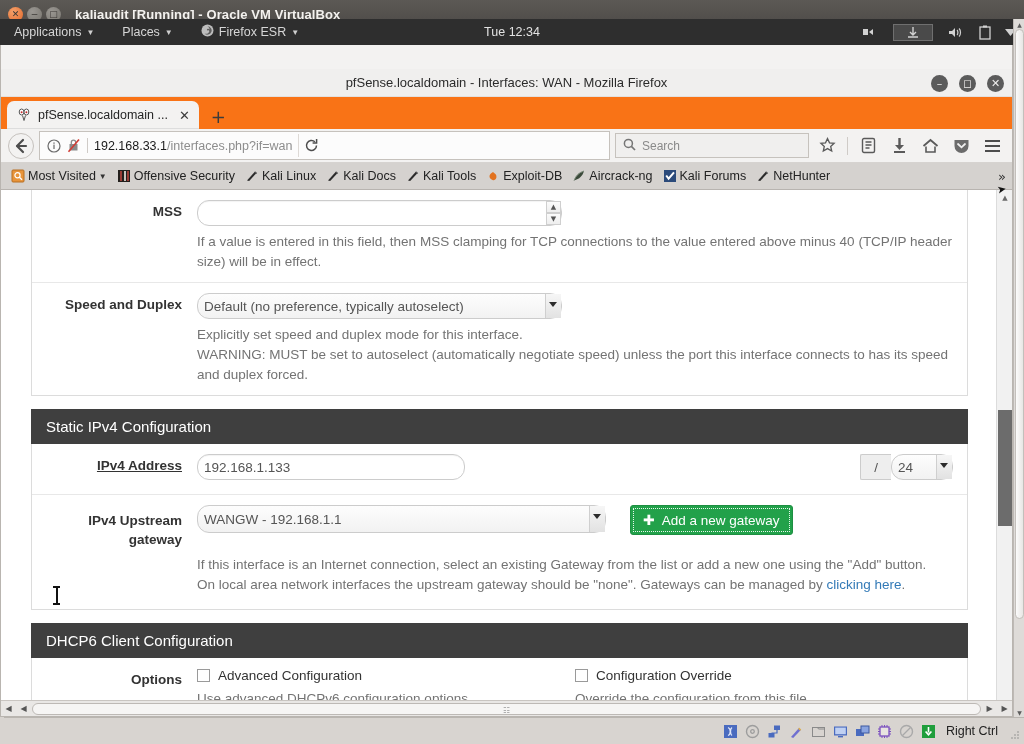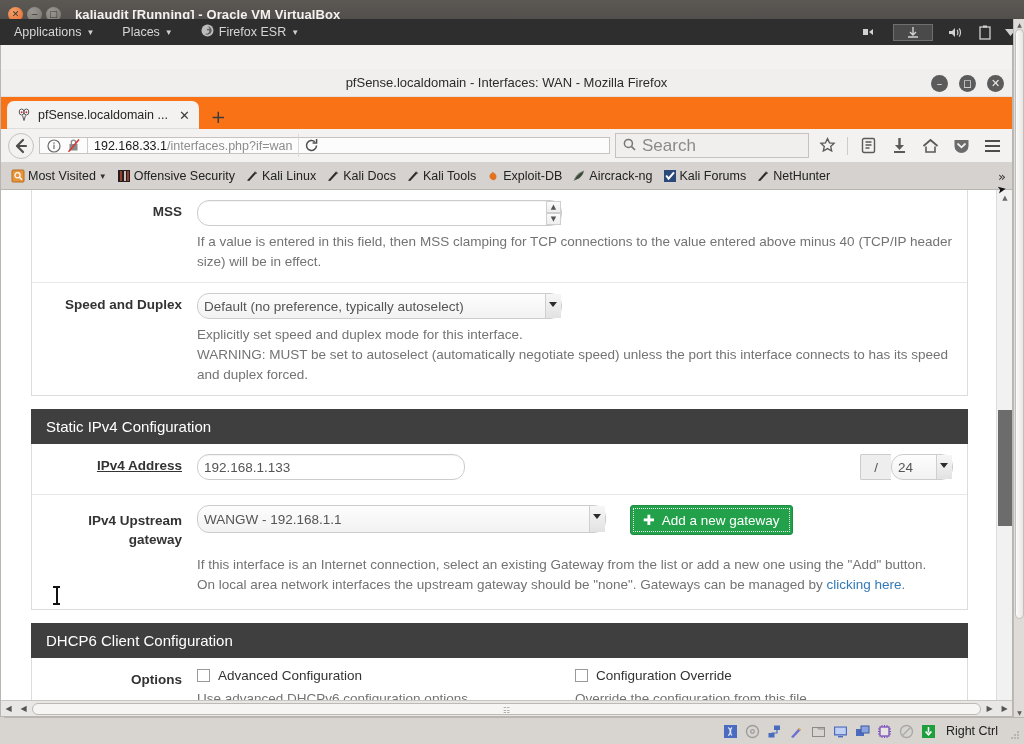--- a/index.html
+++ b/index.html
@@ -71,33 +71,33 @@
   #ff-tab .favicon { width:14px; height:14px; flex:none; }
   #tab-close { font-size:13px; color:#3c3c3c; margin-left:4px; font-family:"DejaVu Sans", sans-serif; }
   #ff-newtab { font-size:18px; color:#3c3c3c; padding:0 10px 3px 12px; line-height:1;
                font-family:"DejaVu Sans", sans-serif; }
 
   #ff-navbar { height:34px; background:#f3f2f1; display:flex; align-items:center; padding:0 7px; gap:5px;
                border-bottom:1px solid #d6d3d0; }
   #nav-back { width:26px; height:26px; border-radius:50%; border:1px solid #c5c1bd;
               display:flex; align-items:center; justify-content:center; color:#4d4d4d; }
   #urlbar {
-    flex:1; height:17px; background:#fcfcfc; border:1px solid #c6c2bd;
+    flex:1; height:29px; background:#fcfcfc; border:1px solid #c6c2bd;
     display:flex; align-items:center; padding:0 2px 0 7px; gap:6px;
   }
   #urlbar .idico { color:#6b6b6b; font-size:12px; display:flex; align-items:center; }
   #urlbar .sep { width:1px; height:15px; background:#cfcbc7; }
   #url-text { font-size:12.5px; color:#8d8d8d; white-space:nowrap; overflow:hidden; }
   #url-text b { color:#1b1b1b; font-weight:normal; }
   #url-reload { width:26px; height:23px; display:flex; align-items:center; justify-content:center;
                 color:#4d4d4d; font-size:14px; border-left:1px solid #dedad6; }
   #searchbar {
     width:194px; height:25px; background:#f0efee; border:1px solid #c6c2bd;
     display:flex; align-items:center; gap:6px; padding:0 7px;
-    font-size:17px; color:#8a8a8a;
+    font-size:12px; color:#8a8a8a;
   }
   .navico { width:26px; height:26px; display:flex; align-items:center; justify-content:center; color:#5a5a5a; }
   #nav-sep { width:1px; height:18px; background:#cfcbc7; margin:0 2px; }
 
   #ff-bookmarks {
     height:27px; background:#d5d2cf; display:flex; align-items:center;
     padding-left:5px; gap:0px; font-size:12.5px; color:#222; overflow:hidden;
     border-bottom:1px solid #b8b4b0; position:relative;
   }
   .bm { display:flex; align-items:center; gap:3px; padding:0 5px; height:27px; white-space:nowrap; }
@@ -268,20 +268,21 @@
     <div class="gp-item">
       <span>
         <svg width="13" height="13" viewBox="0 0 13 13">
             <circle cx="6.5" cy="6.5" r="6" fill="#bdbdbd"></circle>
             <path d="M6.5 2.3a4.2 4.2 0 1 1-3 7.2c1.6.6 3.8.1 4.6-1.6.4-.9-.2-1.7-1.2-1.5-.8.2-1.3-.6-.8-1.2.6-.7 1.9-.6 2.6.2-.4-1.7-1.5-2.7-2.2-3.1z" fill="#5d5d5d"></path>
           </svg>
       </span>
       <span>Firefox ESR</span>
       <span class="caret">▼</span>
     </div>
+    <div id="gnome-clock">Tue 12:34</div>
     <div id="gnome-tray">
       <span class="tray-ico">
         <svg width="18" height="12" viewBox="0 0 18 12">
             <path d="M2 3h5v6H2z" fill="#d2d2d2"></path>
             <path d="M8 6l4-3v6z" fill="#d2d2d2"></path>
           </svg>
       </span>
       <span id="ws-indicator" class="tray-ico">
         <svg width="14" height="13" viewBox="0 0 14 13">
             <path d="M7 1v8M4 6l3 3 3-3M2 11h10" stroke="#d2d2d2" stroke-width="1.4" fill="none"></path>

